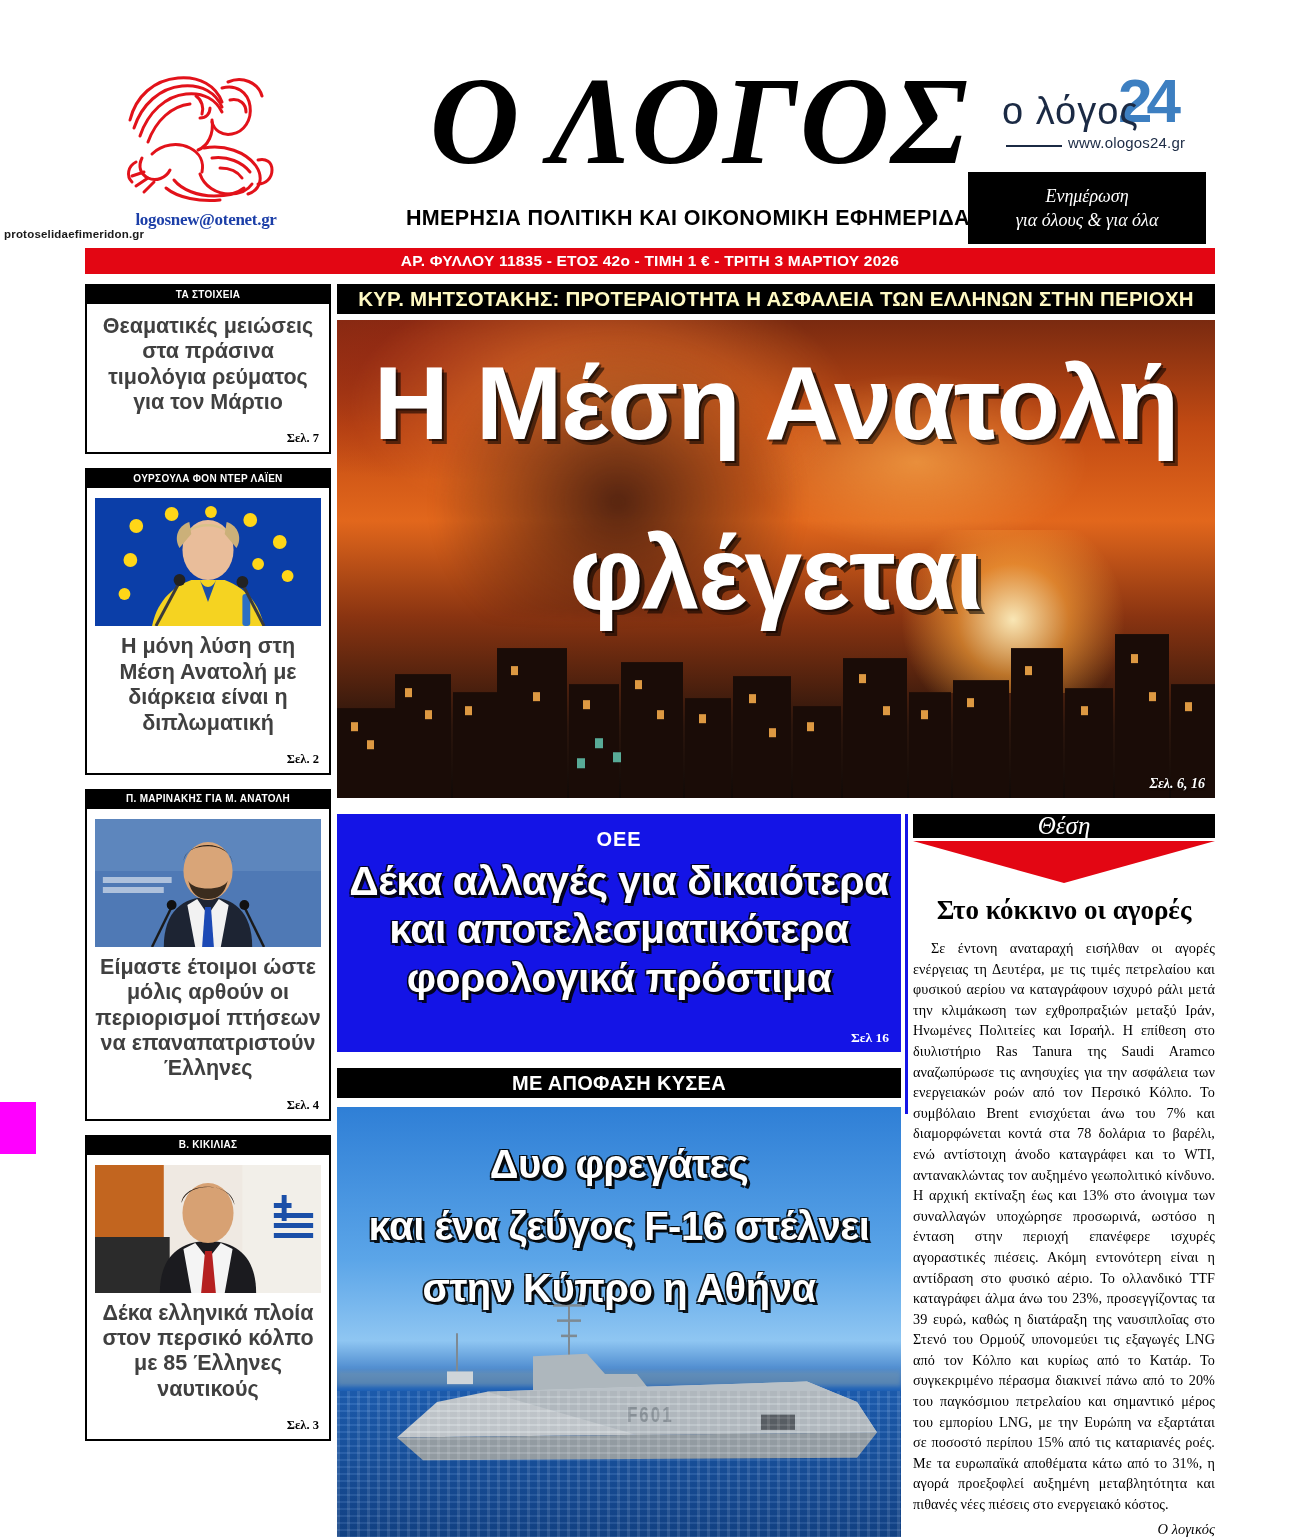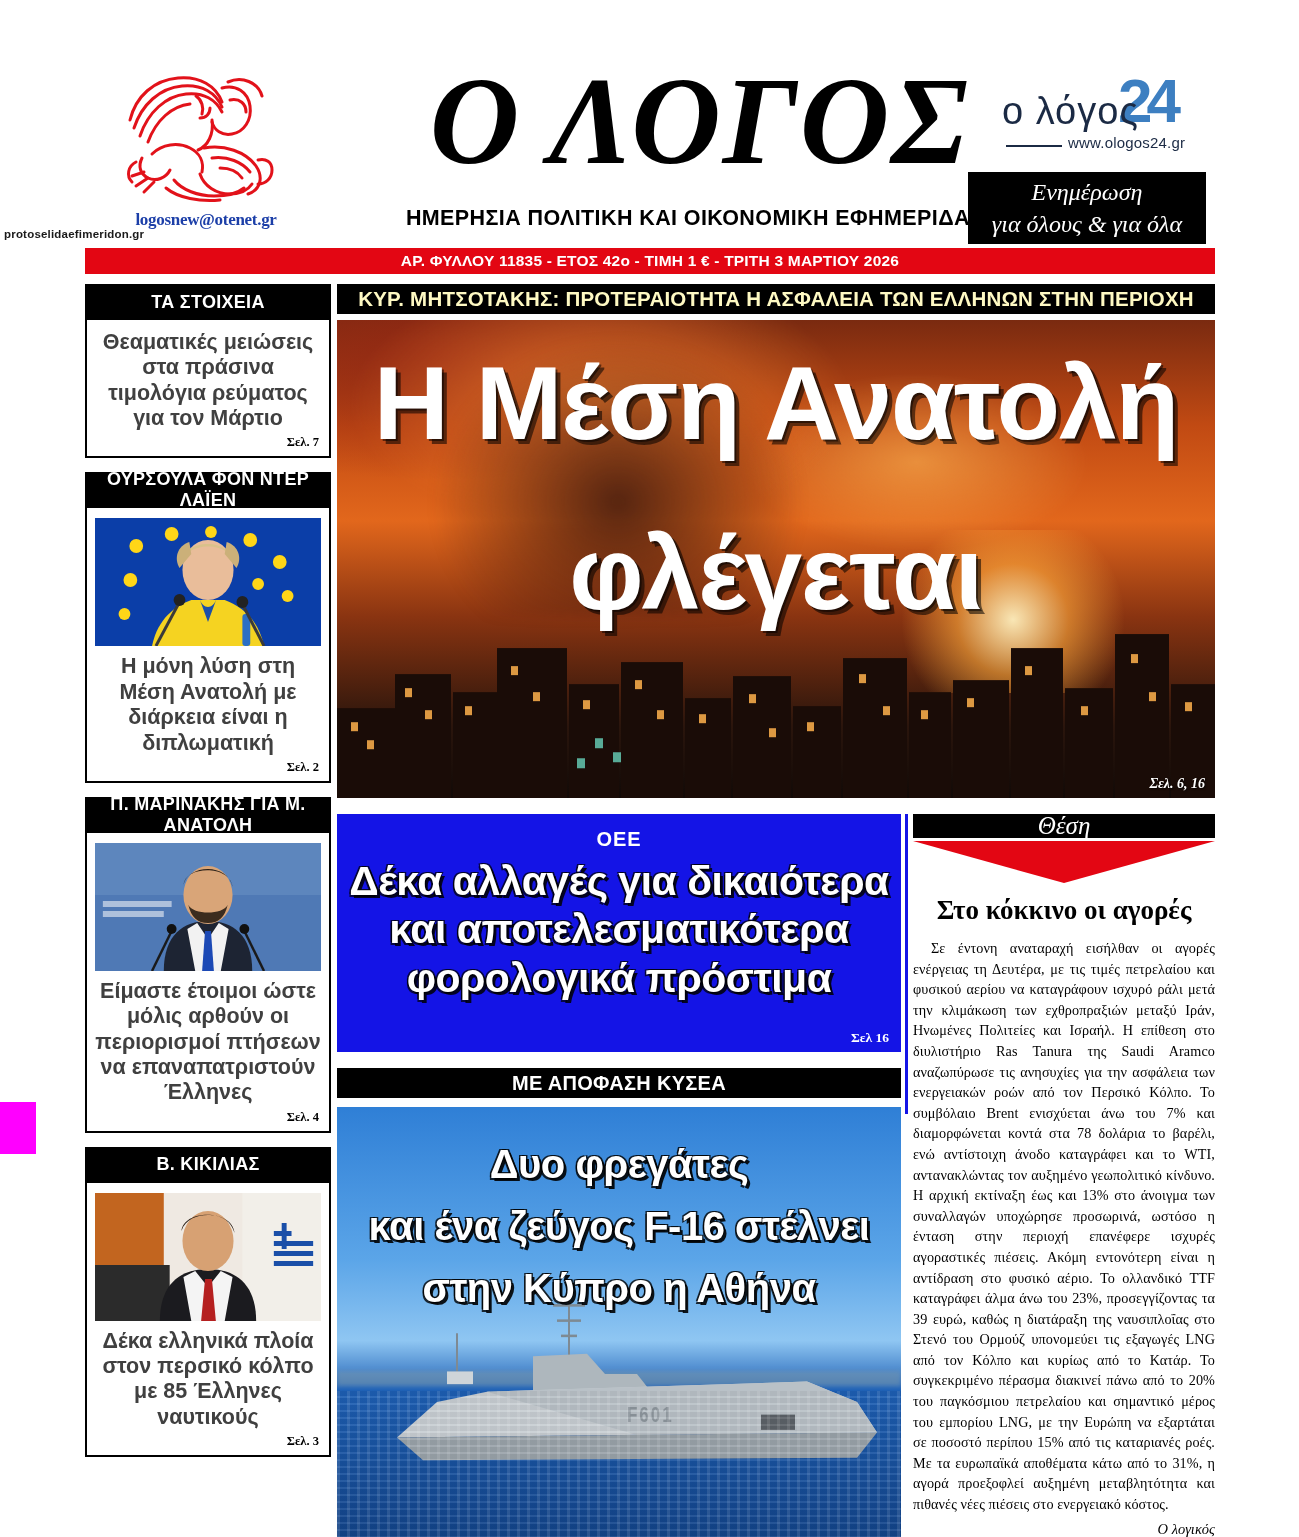--- a/index.html
+++ b/index.html
@@ -77,59 +77,59 @@
   .brand-logo .bl-url {
     position:absolute; left: 68px; top: 62px;
     font-family: "Liberation Sans", sans-serif;
     font-size: 15px; color: #1b2a44; letter-spacing: .2px;
   }
   .promo-box {
     position: absolute; left: 968px; top: 172px; width: 238px; height: 72px;
     background: #000; color: #fff;
     display: flex; flex-direction: column; align-items: center; justify-content: center;
     font-family: "Liberation Serif", serif; font-style: italic;
-    font-size: 24px; line-height: 1.35;
+    font-size: 18px; line-height: 1.35;
   }
 
   
   .date-bar {
     position: absolute; left: 85px; top: 248px; width: 1130px; height: 26px;
     background: #e30613; color: #fff;
     display: flex; align-items: center; justify-content: center;
     font-size: 15.5px; font-weight: bold; letter-spacing: .2px;
   }
 
   
   .kicker {
     background: #000; color: #fff;
     display: flex; align-items: center; justify-content: center;
     font-weight: bold; letter-spacing: .3px; text-align:center;
   }
 
   
   .sidebar { position: absolute; left: 85px; top: 284px; width: 246px; }
   .side-card { margin-bottom: 14px; }
-  .side-card .kicker { height: 36px; font-size: 18px; }
+  .side-card .kicker { height: 20px; font-size: 10px; }
   .side-body {
     border: 2px solid #000; border-top: none;
     padding: 10px 8px 6px;
     text-align: center;
   }
   .side-headline {
     font-size: 21.5px; font-weight: bold; line-height: 1.18; color: #404040;
   }
   .side-photo {
     width: 100%; height: 128px; margin-bottom: 8px;
     position: relative; overflow: hidden;
   }
   .side-photo svg { width:100%; height:100%; display:block; }
   .page-ref {
     text-align: right; font-size: 12.5px; font-weight: bold;
     font-family: "Liberation Serif", serif; color: #000;
-    margin-top: 4px; padding-right: 2px;
+    margin-top: 16px; padding-right: 2px;
   }
   .lead-kicker {
     position: absolute; left: 337px; top: 284px; width: 878px; height: 30px;
     background:#000; color:#fef9c3; display:flex; align-items:center; justify-content:center;
     font-size: 20.5px; font-weight: bold; letter-spacing: .2px;
   }
   .lead-photo {
     position: absolute; left: 337px; top: 320px; width: 878px; height: 478px;
     overflow: hidden;
     background: linear-gradient(180deg,#7a2a10 0%, #c14a13 22%, #e2671c 42%, #8a3411 62%, #2a150c 85%, #120a07 100%);

